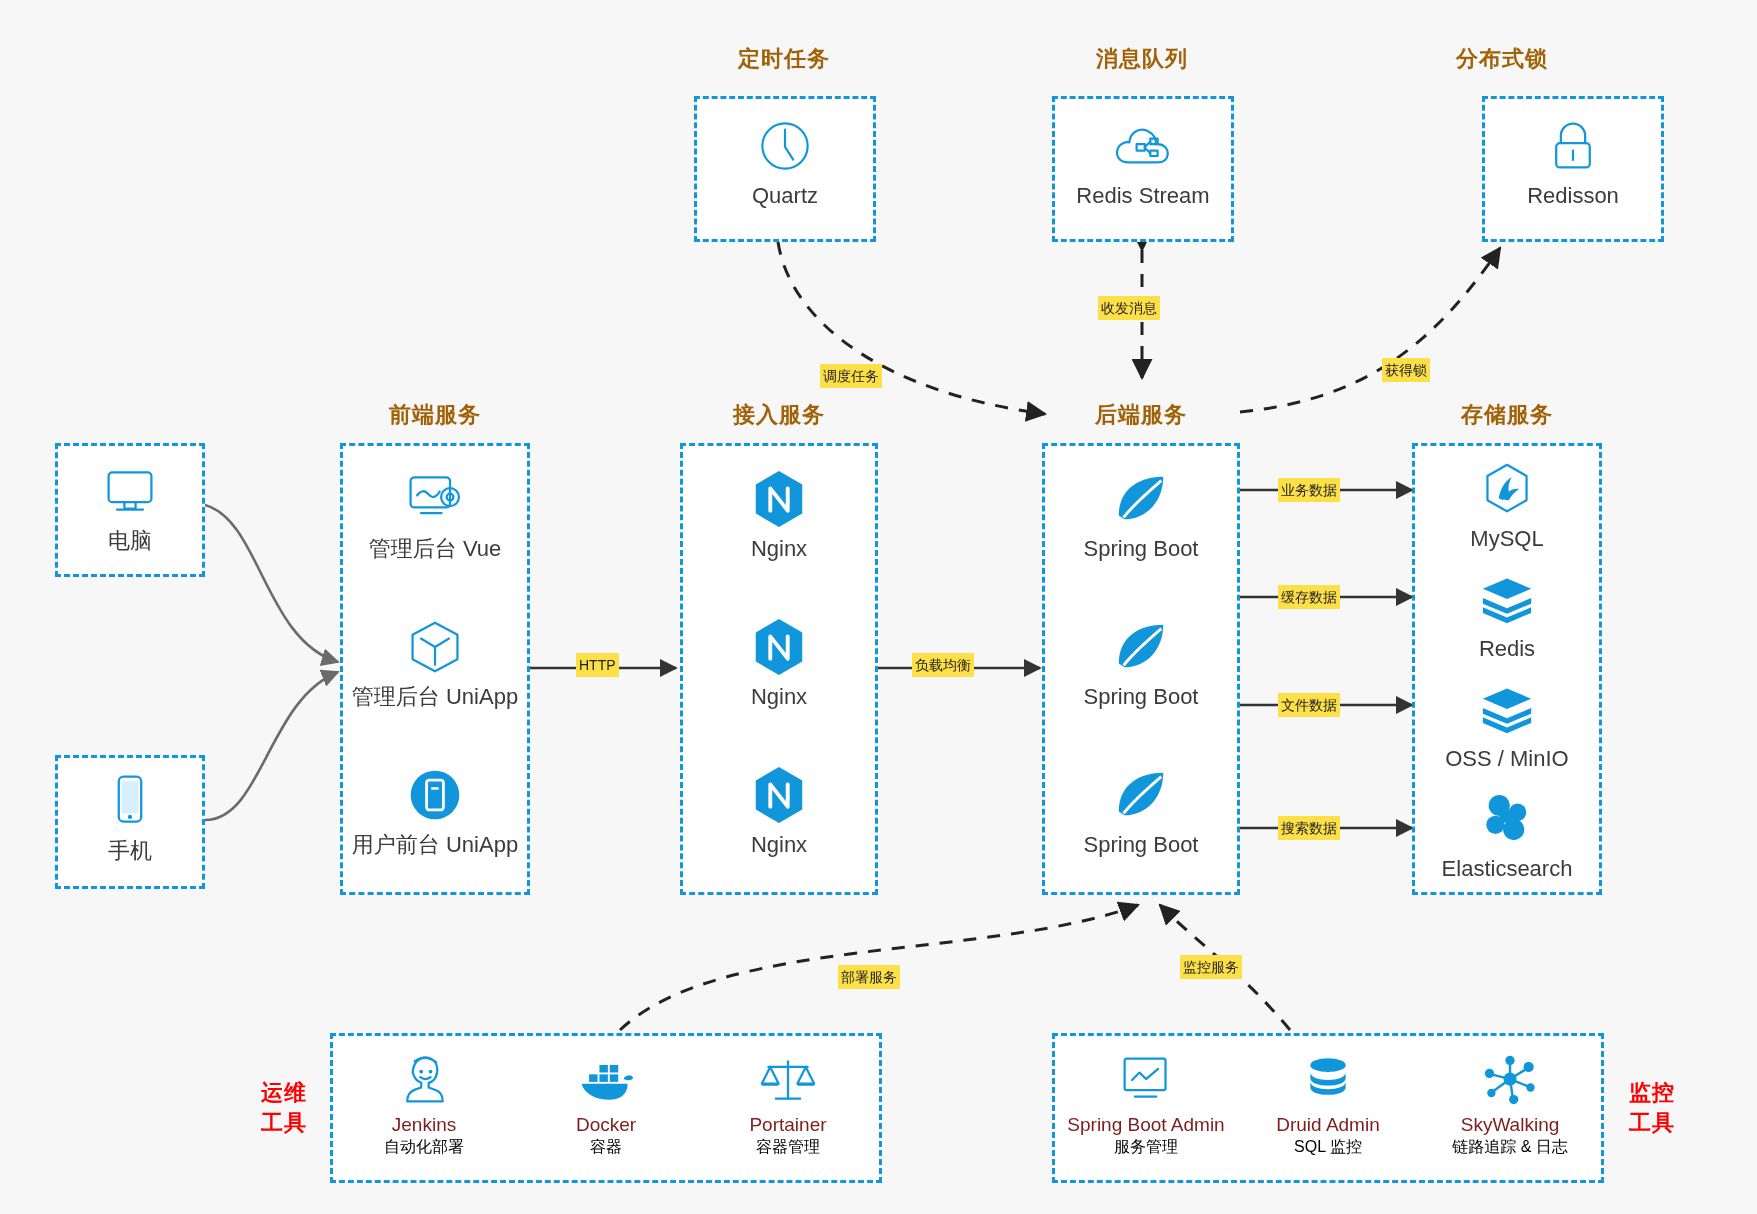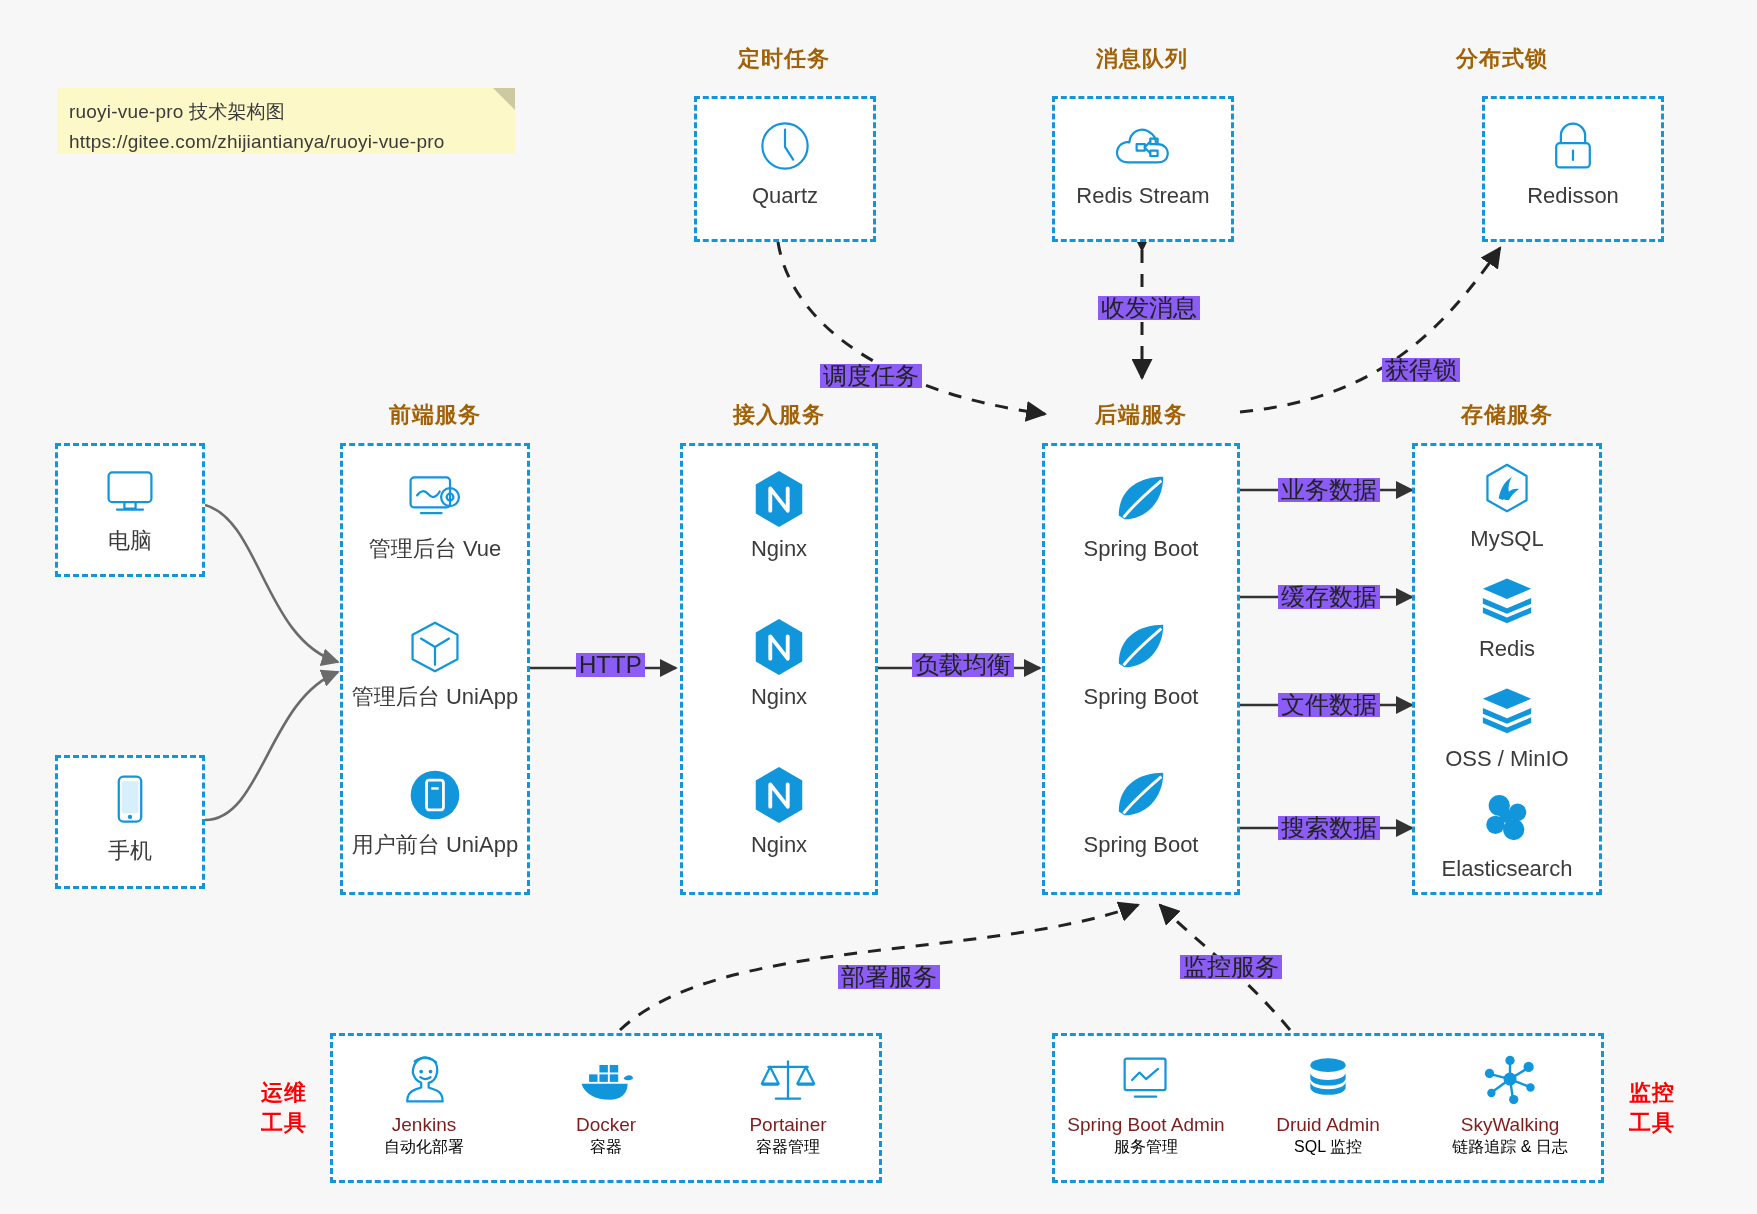--- a/index.html
+++ b/index.html
@@ -45,21 +45,21 @@
   }
 
   
   .hrow{position:absolute;top:16px;display:flex;justify-content:space-around;width:100%;left:0;}
   .hcell{text-align:center;flex:1;}
   .hcell .ico{height:56px;display:flex;align-items:center;justify-content:center;}
   .hcell .cap{font-size:19px;color:#7f1d1d;line-height:25px;margin-top:4px;white-space:nowrap;}
 
   
   .elabel{
-    position:absolute;font-size:24px;color:#222;background:#8b5cf6;
+    position:absolute;font-size:14px;color:#222;background:#fde047;
     padding:0 3px;white-space:nowrap;line-height:24px;
   }
   svg .ico-blue{fill:none;stroke:#1296db;stroke-width:2.4;
     stroke-linecap:round;stroke-linejoin:round;}
   svg .ico-fill{fill:#1296db;}
 </style>
 </head>
 <body>
 
 <div id="canvas">
@@ -96,25 +96,20 @@
 
     <path d="M1142,250 L1142,378" fill="none" stroke="#222" stroke-width="3" stroke-dasharray="13 11" marker-end="url(#arrowDash)" marker-start="url(#arrowDashStart)"></path>
 
     <path d="M1240,412 C1360,400 1430,350 1500,248" fill="none" stroke="#222" stroke-width="3" stroke-dasharray="13 11" marker-end="url(#arrowDash)"></path>
 
     <path d="M620,1030 C720,935 990,960 1138,905" fill="none" stroke="#222" stroke-width="3" stroke-dasharray="13 11" marker-end="url(#arrowDash)"></path>
 
     <path d="M1290,1030 C1240,970 1205,950 1160,905" fill="none" stroke="#222" stroke-width="3" stroke-dasharray="13 11" marker-end="url(#arrowDash)"></path>
   </svg>
 
-  <div class="note">
-    <div class="fold"></div>
-    <div>ruoyi-vue-pro 技术架构图</div>
-    <div>https://gitee.com/zhijiantianya/ruoyi-vue-pro</div>
-  </div>
 
   <div class="grouptitle" style="left:694px;top:44px;width:180px;">定时任务</div>
   <div class="box" style="left:694px;top:96px;width:182px;height:146px;">
     <div class="node" style="top:16px;">
       <div class="ico">
         <svg width="58" height="58" viewBox="0 0 64 64">
           <circle cx="32" cy="32" r="25" class="ico-blue" stroke-width="3.4"></circle>
           <path d="M32 14 L32 33 L41 47" class="ico-blue" stroke-width="3.4"></path>
         </svg>
       </div>

